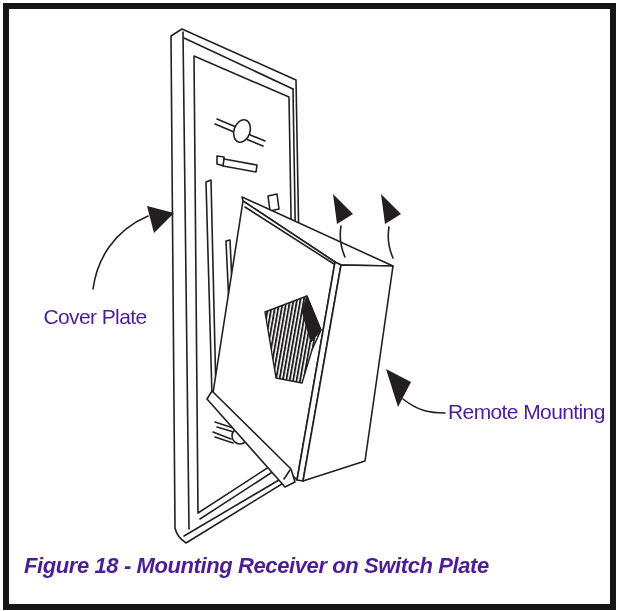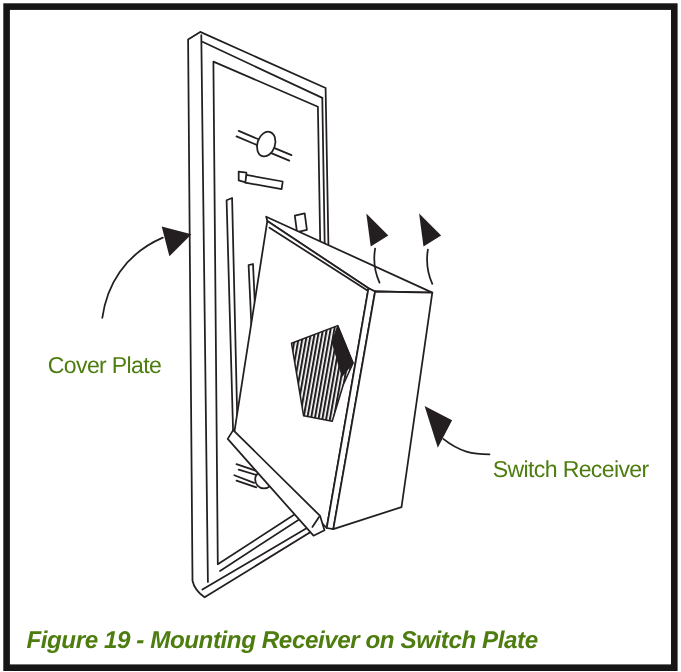--- a/index.html
+++ b/index.html
@@ -16,23 +16,22 @@
     left:3px;top:3px;
     width:601px;height:595px;
     border:6px solid #161616;
     pointer-events:none;
   }
   .diagram-svg{
     position:absolute;left:0;top:0;width:619px;height:611px;
   }
   .label{
     position:absolute;
-    color:#4d7c0f;
+    color:#4c1d95;
     white-space:nowrap;
-    margin-top:16px;
   }
   .cover-plate-label{
     left:34px;top:301px;width:122px;
     font-size:21px;line-height:31px;
     letter-spacing:-0.6px;
     text-align:center;
   }
   .remote-receiver-label{
     left:448px;top:400px;
     font-size:21px;
@@ -131,18 +130,18 @@
         <path d="M 403,399 C 418,411 430,413 445,413"></path>
         <path fill="#231f20" stroke="none" d="M 386,369 L 411,382 L 398,407 Z"></path>
       </g>
     </g>
   </svg>
 
   <div class="label cover-plate-label">
     <div>Cover Plate</div>
   </div>
 
-  <div class="label remote-receiver-label">Switch Receiver</div>
+  <div class="label remote-receiver-label">Remote Mounting</div>
 
-  <div class="label figure-caption">Figure 19 - Mounting Receiver on Switch Plate</div>
+  <div class="label figure-caption">Figure 18 - Mounting Receiver on Switch Plate</div>
 
   <div class="frame"></div>
 </div>
 
 </body></html>

